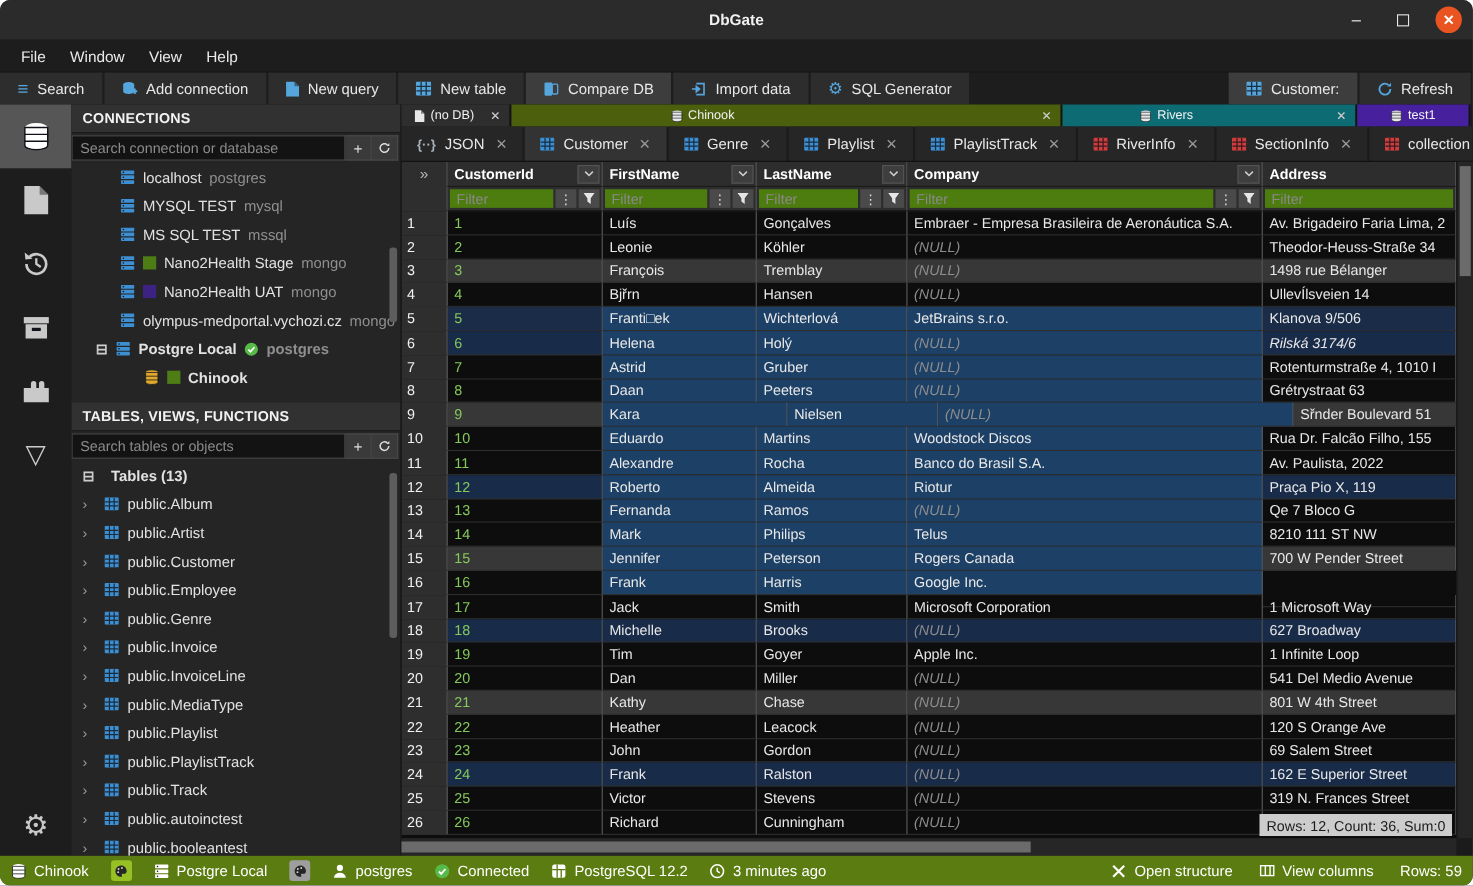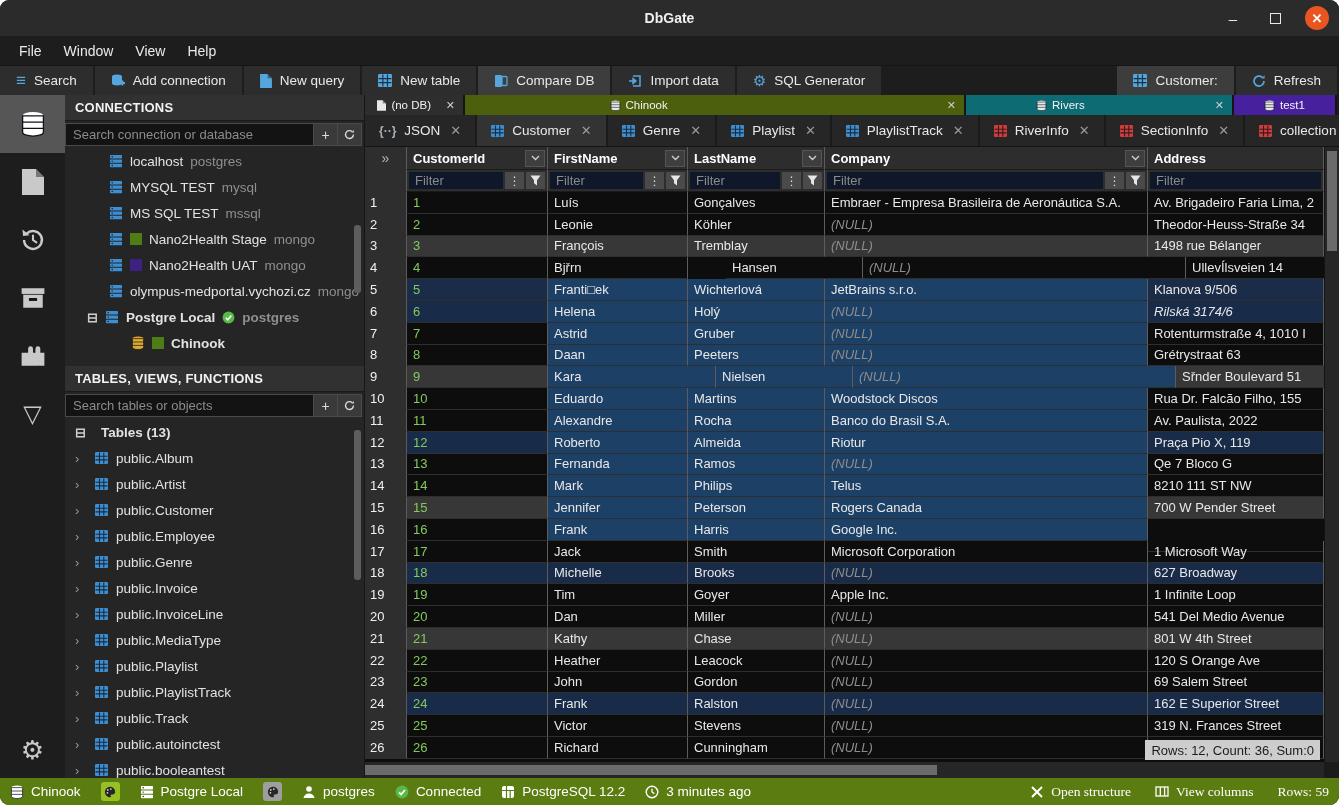--- a/index.html
+++ b/index.html
@@ -67,42 +67,42 @@
   .gh { height:23px; }
   .gf { height:22px; }
   .gr { height:21.8px; }
   .cell { border-right:1px solid #5c5c5c; border-bottom:1px solid #2e2e2e; overflow:hidden; white-space:nowrap; display:flex; align-items:center; flex:0 0 auto; }
   .rownum { width:42px; background:#2e2e2e; color:#f0f0f0; font-size:13px; padding-left:5px; }
   .hcell { background:#2d2d2d; color:#ffffff; font-weight:bold; font-size:13px; padding-left:6px; border-bottom:1px solid #1a1a1a; }
   .hcell .hspacer { flex:1; }
   .hchev { width:20px; height:17px; background:#3e3e3e; border:1px solid #555; display:flex; align-items:center; justify-content:center; margin-right:2px; }
   .corner { justify-content:center; color:#b5b5b5; font-size:14px; padding-left:0; }
   .fcell { background:#2d2d2d; padding:2px; gap:2px; border-bottom:1px solid #1a1a1a; }
-  .fcell input { flex:1; min-width:0; height:100%; background:#0f172a; border:none; color:#ccc; font-size:13px; padding:0 6px; outline:none; }
+  .fcell input { flex:1; min-width:0; height:100%; background:#4d7c0f; border:none; color:#ccc; font-size:13px; padding:0 6px; outline:none; }
   .fcell input::placeholder { color:#8a8a8a; }
   .fbtn { width:19px; height:100%; background:#4a4a4a; color:#ddd; display:flex; align-items:center; justify-content:center; font-size:12px; flex:0 0 auto; }
   .dcell { color:#e8e8e8; font-size:13px; padding-left:6px; background:transparent; }
   .gr.stripe-g .dcell { background:#373737; }
   .gr.stripe-n .dcell { background:#182b49; }
   .gr.current .dcell { background:#1a2c47; }
   .dcell.sel { background:#1d4066 !important; }
   .idval { color:#84c95c; }
   .nullval { color:#8d8d8d; font-style:italic; }
 
   .stats-tip { position:absolute; right:19px; bottom:18px; height:20px; background:#cdcdcd; color:#1c1c1c; font-size:13px; display:flex; align-items:center; padding:0 6px; }
 
   .vscroll { position:absolute; right:0; top:52px; width:15px; bottom:16px; background:#262626; border-left:1px solid #141414; }
   .vscroll .thumb { position:absolute; left:2px; right:2px; top:4px; height:100px; background:#6b6b6b; }
   .hscroll { position:absolute; left:0; right:15px; bottom:0; height:16px; background:#262626; }
   .hscroll .thumb { position:absolute; top:3px; left:0; width:572px; height:10px; background:#6b6b6b; }
 
   
   .statusbar { position:absolute; left:0; bottom:0; width:100%; height:27px; background:#5b7c10; color:#ffffff; display:flex; align-items:center; font-size:13.5px; padding:0 10px; gap:20px; }
   .sb-item { display:flex; align-items:center; gap:7px; white-space:nowrap; }
-  .sb-right { margin-left:auto; display:flex; gap:24px;font-family:Liberation Serif, serif; }
+  .sb-right { margin-left:auto; display:flex; gap:24px; }
   .pal { width:19px; height:19px; border-radius:3px; display:flex; align-items:center; justify-content:center; }
   svg { display:block; }
 </style>
 </head>
 <body>
 
 <div class="window">
 
   <div class="titlebar">
     <div class="title">DbGate</div>
@@ -810,21 +810,21 @@
             <span class="nullval">(NULL)</span>
           </div>
           <div class="cell dcell" style="width: 176px;">1498 rue Bélanger</div>
         </div>
         <div class="grid-row gr">
           <div class="cell rownum">4</div>
           <div class="cell dcell" style="width: 141px;">
             <span class="idval">4</span>
           </div>
           <div class="cell dcell" style="width: 140px; text-align: right;">Bjřrn</div>
-          <div class="cell dcell" style="width: 137px; margin-left: 38px;">Hansen</div>
+          <div class="cell dcell" style="width: 137px;">Hansen</div>
           <div class="cell dcell" style="width: 323px;">
             <span class="nullval">(NULL)</span>
           </div>
           <div class="cell dcell" style="width: 176px;">UllevÍlsveien 14</div>
         </div>
         <div class="grid-row gr current">
           <div class="cell rownum">5</div>
           <div class="cell dcell" style="width: 141px;">
             <span class="idval">5</span>
           </div>

